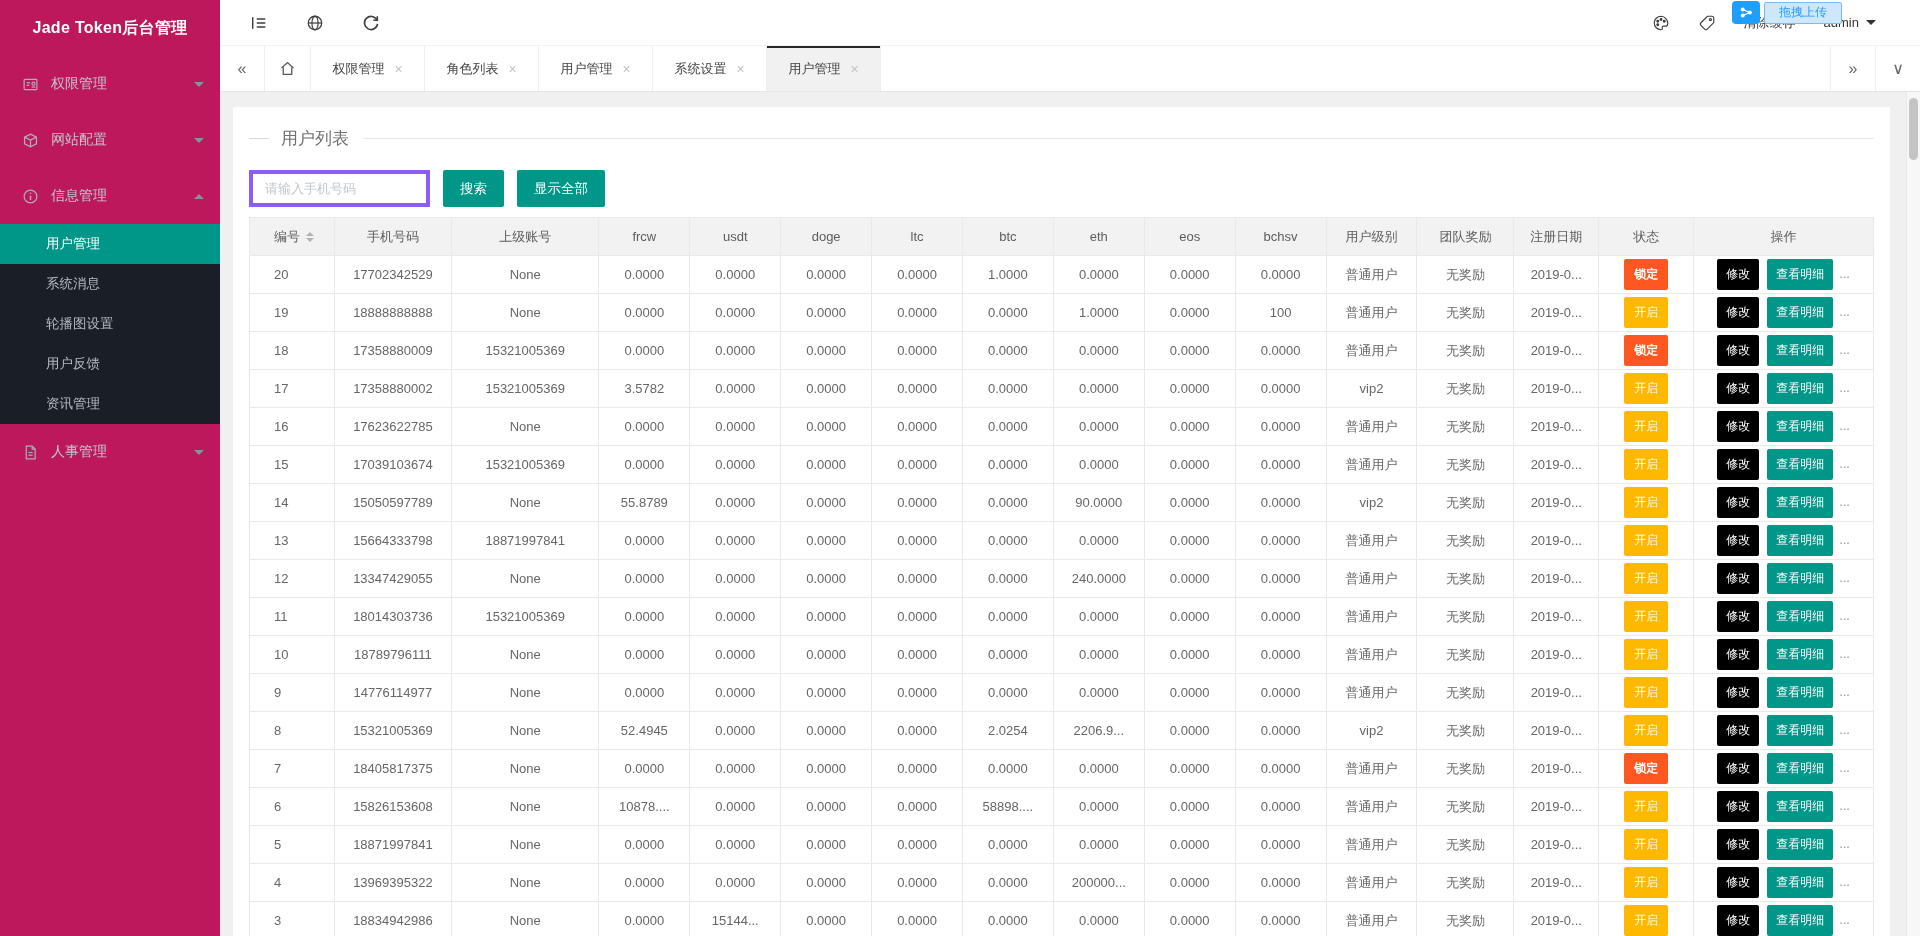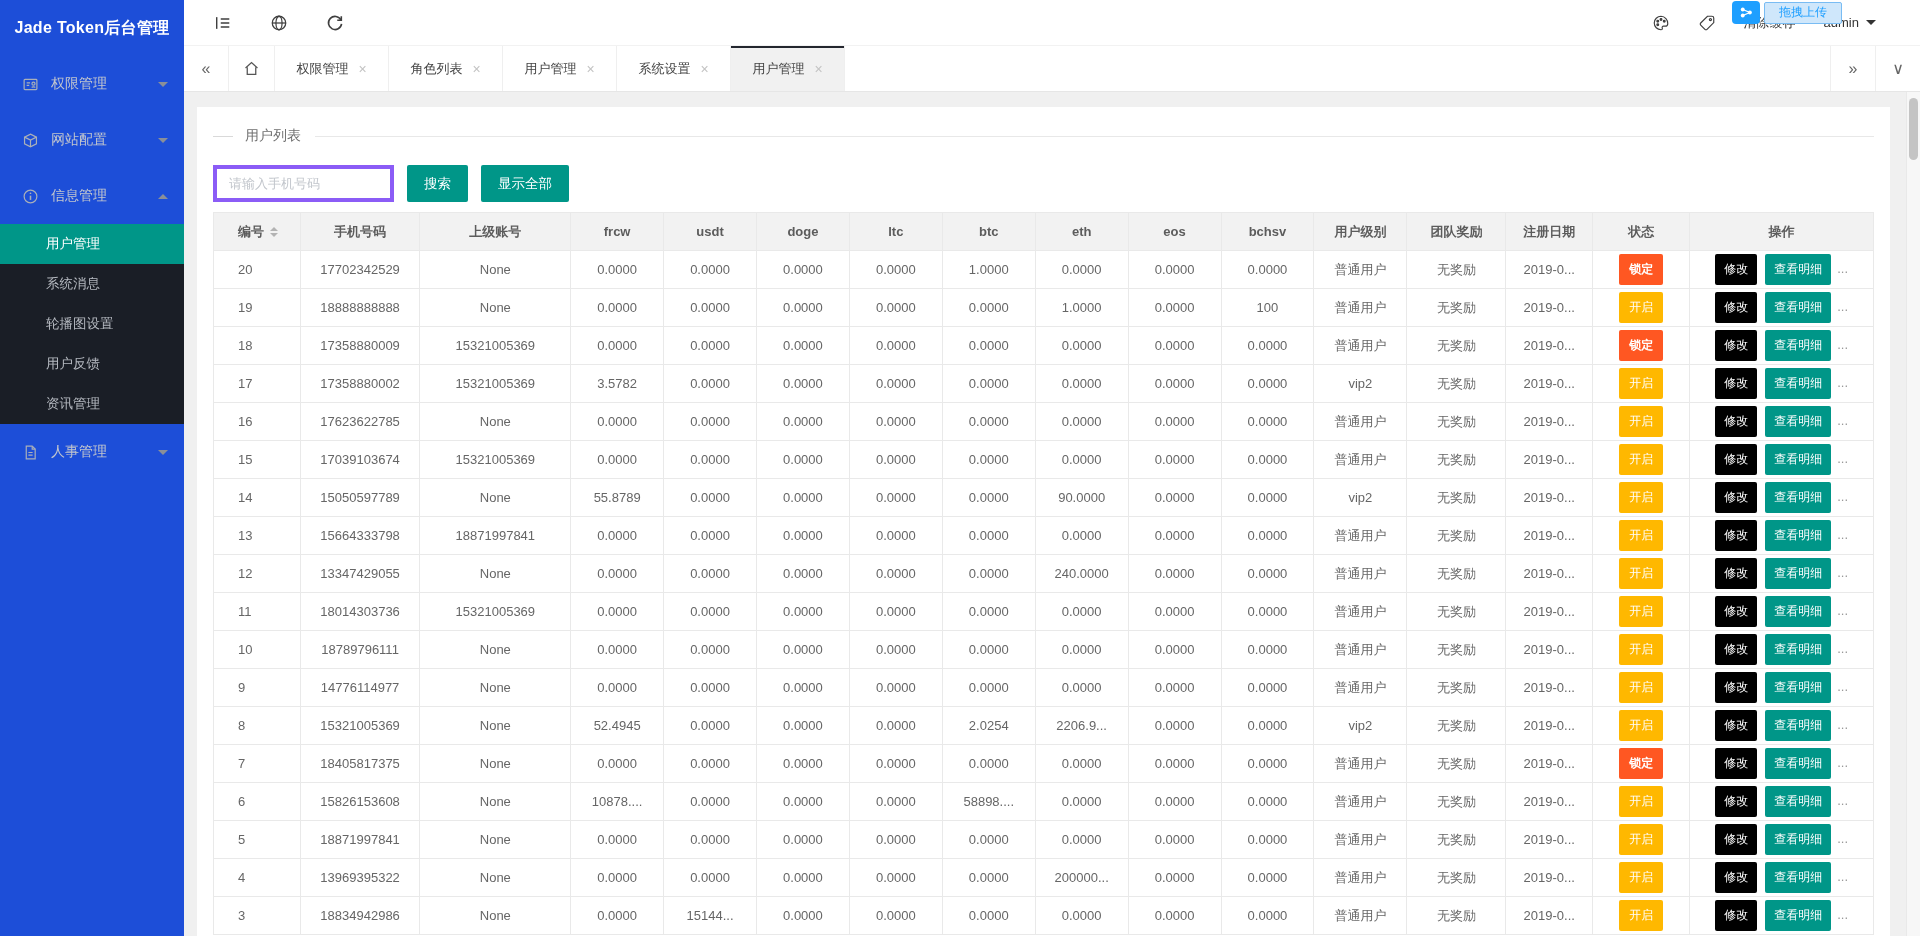--- a/index.html
+++ b/index.html
@@ -1,21 +1,21 @@
 <!DOCTYPE html>
 <html><head>
 <meta charset="utf-8">
 <style>
   * { margin:0; padding:0; box-sizing:border-box; }
   html,body { width:1920px; height:936px; overflow:hidden;
     font-family:"Liberation Sans","DejaVu Sans",sans-serif; background:#f0f0f0; }
   .app { display:flex; width:100%; height:100%; }
 
   
-  .sidebar { width:184px; height:100%; background:#1d4ed8; flex-shrink:0; }
+  .sidebar { width:220px; height:100%; background:#be185d; flex-shrink:0; }
   .logo { height:56px; line-height:56px; text-align:center; color:#ffffff;
     font-size:16px; font-weight:bold; letter-spacing:.3px; }
   .menu-item { height:56px; display:flex; align-items:center;
     padding:0 16px 0 22px; cursor:pointer; font-size:14px; color:#c2c6cd; }
   .menu-item .mi-icon { width:17px; height:17px; flex-shrink:0; color:#aab0b9; }
   .menu-item .mi-icon svg { width:100%; height:100%; display:block; }
   .menu-item .mi-label { flex:1; margin-left:12px; }
   .caret { width:0; height:0; border-left:5px solid transparent; border-right:5px solid transparent; }
   .caret.down { border-top:5px solid #8a8f98; }
   .caret.up { border-bottom:5px solid #8a8f98; }
@@ -52,38 +52,38 @@
   .tab .close { color:#c3c3c3; font-size:14px; line-height:1; }
   .tab.active { background:#f1f1f1; }
   .tab.active::before { content:""; position:absolute; top:0; left:0; right:0;
     height:2px; background:#23262e; }
   .tab-spacer { flex:1; }
   .tab-ctrl.bleft { border-left:1px solid #efefef; border-right:none; }
 
   
   .content { flex:1; padding:15px 30px 0 13px; overflow:hidden; }
   .card { background:#ffffff; height:100%; padding:14px 16px; }
-  .card-title { display:flex; align-items:center; color:#6f6f6f; font-size:14px;
+  .card-title { display:flex; align-items:center; color:#6f6f6f; font-size:17px;
     margin:6px 0 20px; }
   .dash { width:20px; height:1px; background:#d9d9d9; margin-right:12px; }
   .titleline { flex:1; height:1px; background:#e8e8e8; margin-left:14px; }
 
   .search-row { display:flex; gap:13px; margin-bottom:10px; align-items:center; }
   input.search { width:181px; height:37px; border:4px solid #8b5cf6; padding:0 12px;
     font-size:13px; color:#333; outline:none; }
   input.search::placeholder { color:#c2c6cc; }
   .btn { height:37px; border:none; color:#fff; background:#009688; font-size:13.5px;
     padding:0 17px; cursor:pointer; border-radius:2px; }
 
   
   table { border-collapse:collapse; width:100%; table-layout:fixed;
     font-size:13px; color:#666; }
   th,td { border:1px solid #e9e9e9; height:38px; text-align:center; padding:0 4px;
     overflow:hidden; white-space:nowrap; }
-  thead th { background:#f2f2f2; font-weight:bold; color:#5c5c5c; }
+  thead th { background:#f2f2f2; font-weight:normal; color:#5c5c5c; }
   th.c-id, td.c-id { text-align:left; padding-left:24px; }
   .sort { display:inline-flex; flex-direction:column; gap:2px; margin-left:6px;
     vertical-align:middle; cursor:pointer; }
   .sort .s-up { width:0;height:0;border-left:4px solid transparent;border-right:4px solid transparent;border-bottom:4px solid #b3b3b3; }
   .sort .s-dn { width:0;height:0;border-left:4px solid transparent;border-right:4px solid transparent;border-top:4px solid #b3b3b3; }
   .badge { display:inline-block; padding:7px 10px; color:#fff; font-size:12px;
     border-radius:2px; cursor:pointer; }
   .badge-locked { background:#FF5722;font-weight:bold; }
   .badge-open { background:#FFB800; }
   .abtn { display:inline-block; padding:7px 9px; color:#fff; font-size:12px;

